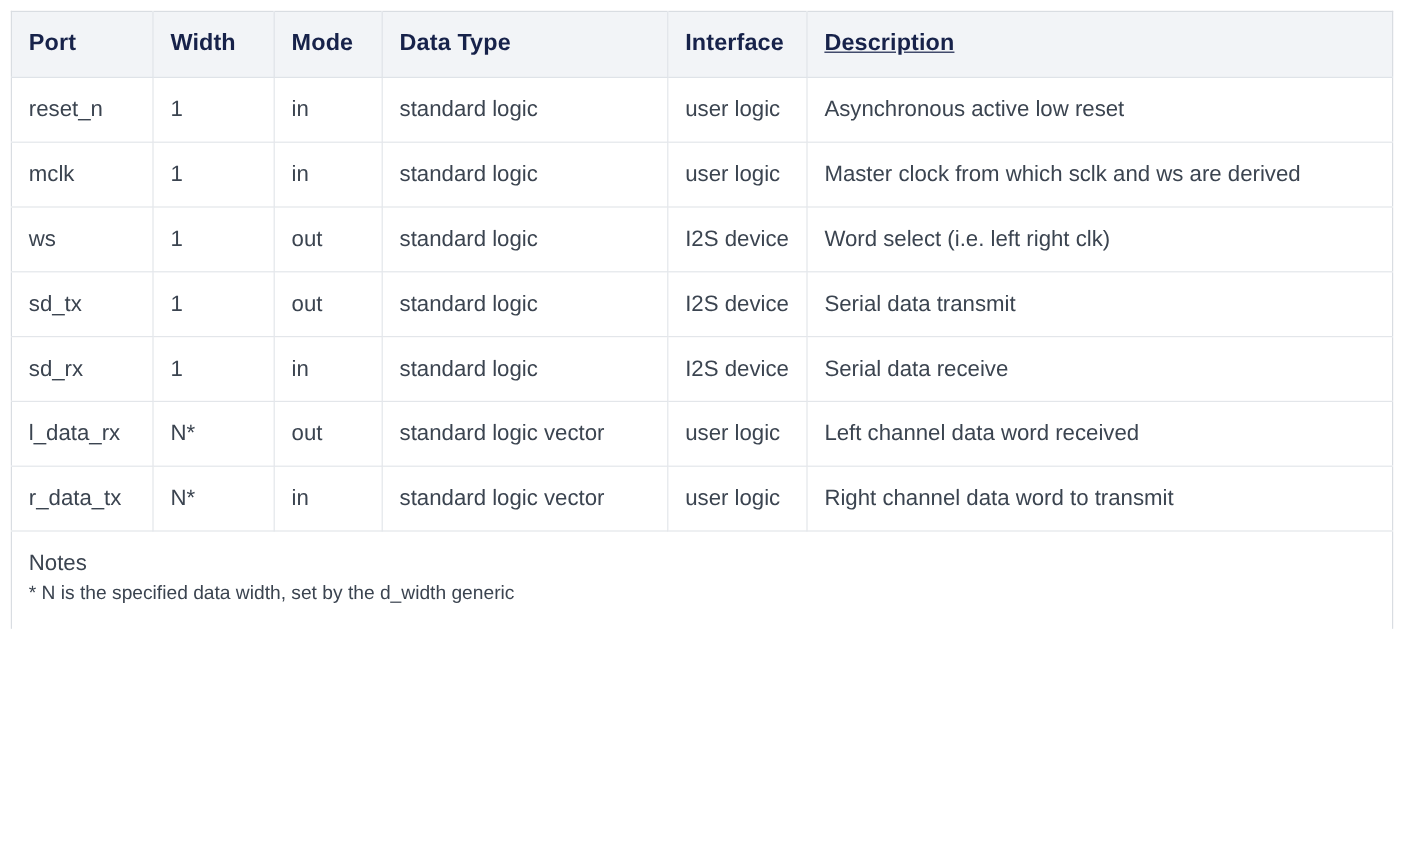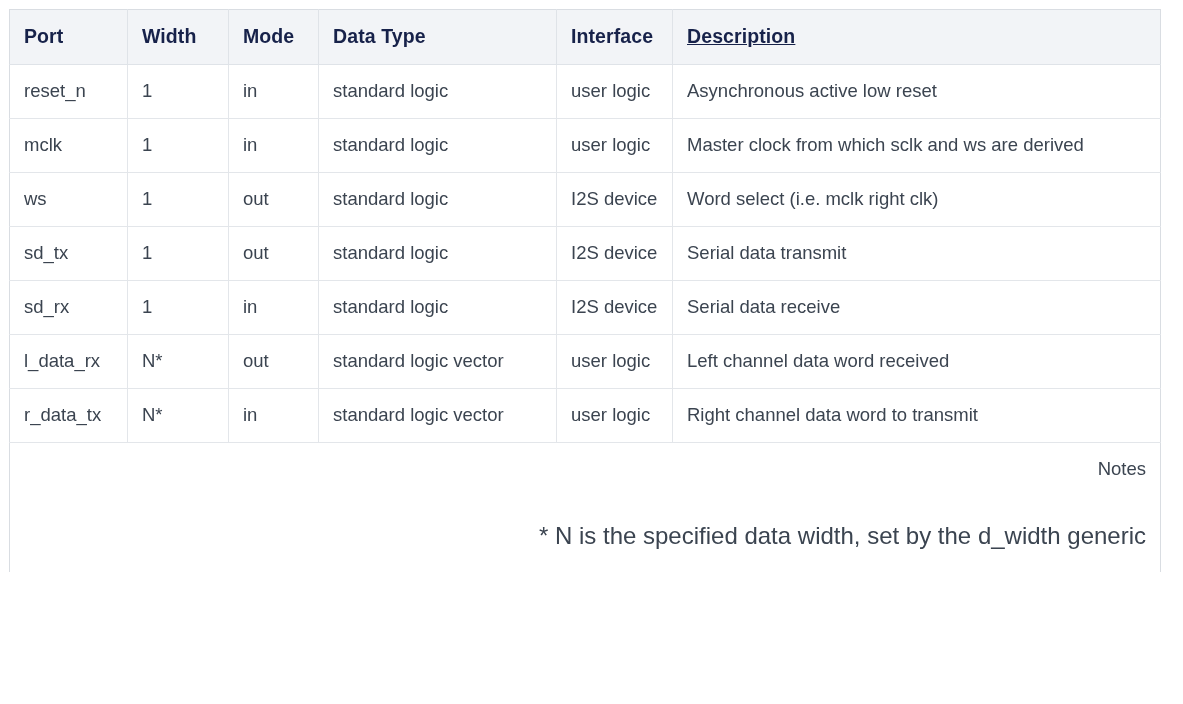--- a/index.html
+++ b/index.html
@@ -70,32 +70,30 @@
   }
   .port-table tbody td:last-child { border-right: none; }
 
   .port-table tbody tr.notes-row td {
     border-right: none;
     border-bottom: none;
     padding: 13px 14px 18px 14px;
     white-space: normal;
     line-height: 1.45;
     height: auto;
-    text-align: right;
   }
   .notes-title {
     display: block;
     color: #3b4450;
     font-size: 18.5px;
   }
   .notes-text {
     display: block;
     color: #3b4450;
-    font-size: 24px;
-    margin-top: 36px;
+    font-size: 16px;
   }
 </style>
 </head>
 <body>
 
 <div class="sheet">
 
   <table class="port-table">
     <colgroup>
       <col class="c-port">
@@ -137,21 +135,21 @@
         <td>Master clock from which sclk and ws are derived</td>
       </tr>
 
 
       <tr>
         <td>ws</td>
         <td>1</td>
         <td>out</td>
         <td>standard logic</td>
         <td>I2S device</td>
-        <td>Word select (i.e. mclk right clk)</td>
+        <td>Word select (i.e. left right clk)</td>
       </tr>
 
       <tr>
         <td>sd_tx</td>
         <td>1</td>
         <td>out</td>
         <td>standard logic</td>
         <td>I2S device</td>
         <td>Serial data transmit</td>
       </tr>

